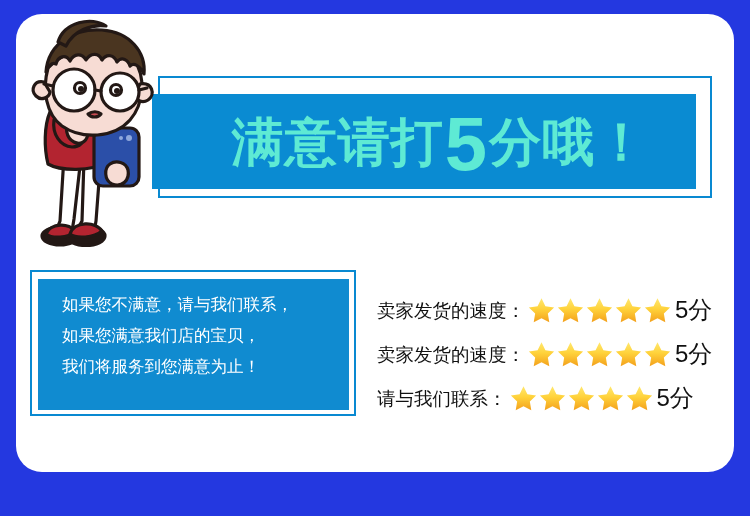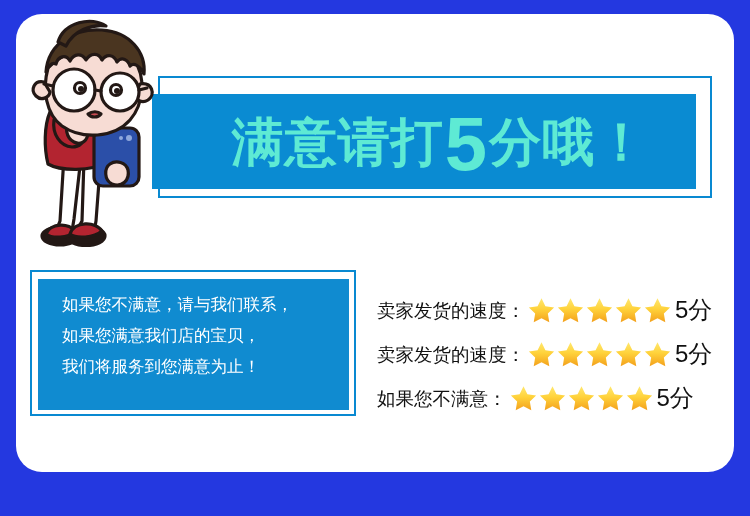--- a/index.html
+++ b/index.html
@@ -218,21 +218,21 @@
             <path d="M16 2.6 L20.3 11.3 L29.9 12.7 L23 19.4 L24.6 29 L16 24.5 L7.4 29 L9 19.4 L2.1 12.7 L11.7 11.3 Z" fill="url(#sg1)"></path>
           </svg>
         <svg class="star" viewBox="0 0 32 32">
             <path d="M16 2.6 L20.3 11.3 L29.9 12.7 L23 19.4 L24.6 29 L16 24.5 L7.4 29 L9 19.4 L2.1 12.7 L11.7 11.3 Z" fill="url(#sg1)"></path>
           </svg>
       </span>
       <span class="rating-score">5分</span>
     </div>
 
     <div class="rating-row">
-      <span class="rating-label">如果您不满意：</span>
+      <span class="rating-label">请与我们联系：</span>
       <span class="stars">
         <svg class="star" viewBox="0 0 32 32">
             <path d="M16 2.6 L20.3 11.3 L29.9 12.7 L23 19.4 L24.6 29 L16 24.5 L7.4 29 L9 19.4 L2.1 12.7 L11.7 11.3 Z" fill="url(#sg1)"></path>
           </svg>
         <svg class="star" viewBox="0 0 32 32">
             <path d="M16 2.6 L20.3 11.3 L29.9 12.7 L23 19.4 L24.6 29 L16 24.5 L7.4 29 L9 19.4 L2.1 12.7 L11.7 11.3 Z" fill="url(#sg1)"></path>
           </svg>
         <svg class="star" viewBox="0 0 32 32">
             <path d="M16 2.6 L20.3 11.3 L29.9 12.7 L23 19.4 L24.6 29 L16 24.5 L7.4 29 L9 19.4 L2.1 12.7 L11.7 11.3 Z" fill="url(#sg1)"></path>
           </svg>

